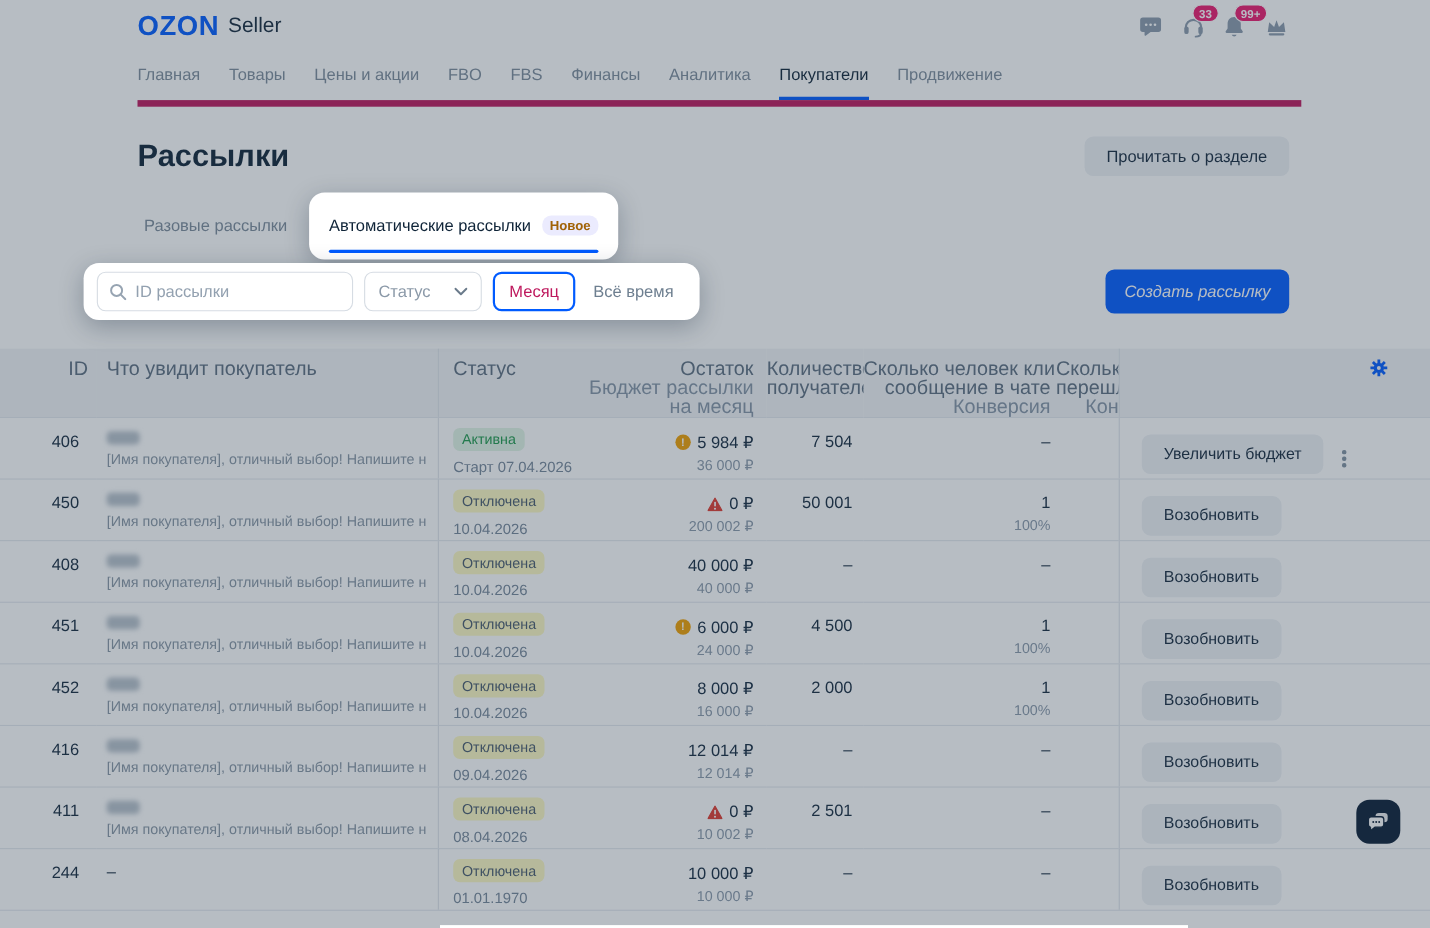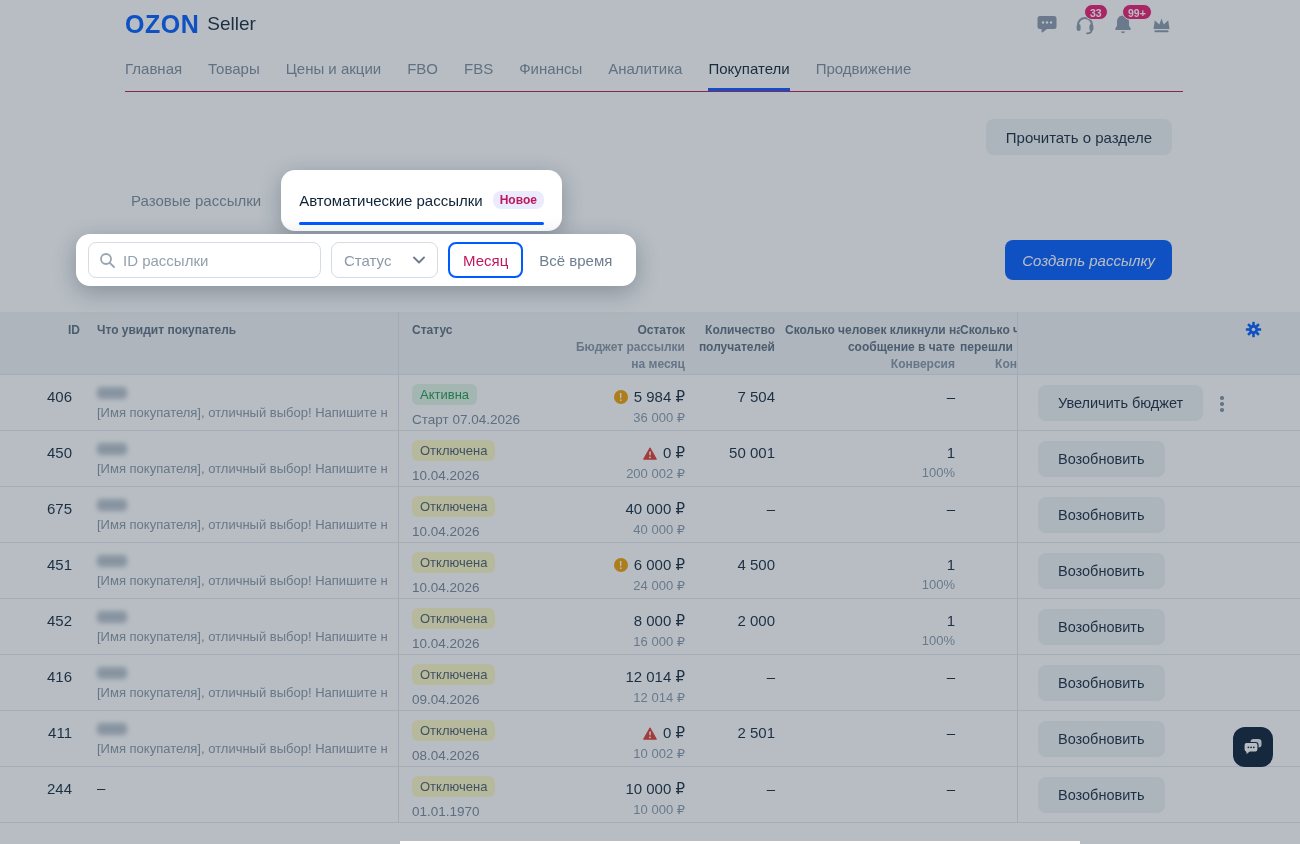--- a/index.html
+++ b/index.html
@@ -12,44 +12,44 @@
   }
   *{box-sizing:border-box;margin:0;padding:0;}
   body{background:#9aa3ad;font-family:"Liberation Sans","DejaVu Sans",sans-serif;}
   .screen{position:relative;width:1300px;height:844px;background:#fff;overflow:hidden;color:var(--dark);}
 
   
   .top{height:48px;display:flex;align-items:center;padding:0 128px 0 125px;}
   .logo{font-size:25px;font-weight:800;color:var(--blue);letter-spacing:.5px;}
   .logo-suffix{margin-left:8px;font-size:19px;font-weight:500;color:#14283c;}
   .top-icons{margin-left:auto;display:flex;align-items:center;gap:16px;}
-  .tico{position:relative;width:22px;height:22px;display:flex;align-items:center;justify-content:center;}
+  .tico{position:relative;width:22px;height:22px;display:flex;align-items:center;justify-content:flex-start;}
   .tico svg{display:block;}
   .nbadge{position:absolute;top:-9px;left:10px;background:#eb196e;color:#fff;font-size:10.5px;font-weight:700;
     line-height:16px;height:16px;padding:0 5px;border-radius:9px;border:1.5px solid #fff;white-space:nowrap;}
 
   
-  .nav{margin:0 117px 0 125px;border-bottom:1px solid #be185d;display:flex;gap:26px;font-size:15px;color:var(--gray-text);}
+  .nav{margin:0 117px 0 125px;border-bottom:6px solid #be185d;display:flex;gap:26px;font-size:15px;color:var(--gray-text);}
   .nav-item{padding:12px 0 14px;cursor:pointer;white-space:nowrap;}
   .nav-item.active{color:#0f2438;box-shadow:inset 0 -3px 0 var(--blue);}
 
   
   .title-row{margin:27px 128px 0 125px;display:flex;align-items:center;}
   h1{font-size:28px;font-weight:700;color:#0f2438;}
   .title-actions{margin-left:auto;display:flex;gap:15px;}
   .btn-gray{height:36px;padding:0 20px;border:none;border-radius:8px;background:var(--panel);
     color:#16293d;font-size:15px;font-weight:500;font-family:inherit;cursor:pointer;white-space:nowrap;}
 
   
   .tabs-row{margin:22px 0 0 125px;display:flex;align-items:center;height:46px;}
   .tab-plain{font-size:15px;color:var(--gray-text);margin-right:14px;padding:0 6px;cursor:pointer;}
   .tab-card{position:relative;z-index:60;background:#fff;border-radius:14px;height:61px;display:flex;align-items:center;
     padding:0 18px;box-shadow:0 6px 22px rgba(10,30,50,.28);cursor:pointer;justify-content:center;}
   .tab-card .lbl{font-size:15px;font-weight:500;color:#0f2438;white-space:nowrap;}
-  .tag-new{margin-left:10px;background:#ebebfe;color:#be185d;font-size:12px;font-weight:600;
+  .tag-new{margin-left:10px;background:#ebebfe;color:#a16207;font-size:12px;font-weight:600;
     padding:2px 7px;border-radius:8px;}
   .tab-underline{position:absolute;left:18px;right:18px;bottom:6px;height:3px;border-radius:2px;background:var(--blue);}
 
   
   .filter-row{margin:11px 128px 0 76px;display:flex;align-items:center;}
   .filter-card{position:relative;z-index:60;background:#fff;border-radius:14px;height:52px;display:flex;align-items:center;
     padding:0 12px;gap:10px;box-shadow:0 6px 22px rgba(10,30,50,.28);}
   .search-box{width:233px;height:36px;border:1px solid #d6dce3;border-radius:8px;display:flex;align-items:center;
     padding:0 10px;gap:8px;}
   .search-box input{border:none;outline:none;flex:1;width:100%;font-size:15px;font-family:inherit;color:#14283c;background:transparent;}
@@ -61,21 +61,21 @@
     display:flex;align-items:center;font-size:15px;color:#be185d;font-family:inherit;cursor:pointer;}
   .seg-all{height:36px;padding:0 12px;border:none;background:transparent;display:flex;align-items:center;
     font-size:15px;color:#6e7f90;font-family:inherit;cursor:pointer;white-space:nowrap;}
   .btn-create{margin-left:auto;height:40px;padding:0 17px;border:none;border-radius:8px;background:var(--blue);
     color:#fff;font-size:15px;font-weight:500;font-family:inherit;cursor:pointer;white-space:nowrap;font-style:italic;}
 
   
   .table{margin-top:26px;}
   .grid{display:grid;grid-template-columns:88px 310px 122px 177px 88px 175px 57px 283px;border-bottom:1px solid var(--row-line);}
   .vline{border-left:1px solid #dfe4ea;}
-  .hcell{background:#f1f3f6;height:62px;padding-top:10px;font-size:12px;color:#5d6e80;line-height:17px;white-space:nowrap;font-weight:bold;}
+  .hcell{background:#f1f3f6;height:62px;padding-top:10px;font-size:18px;color:#5d6e80;line-height:17px;white-space:nowrap;}
   .hsub{color:#8494a6;}
   .h-id{text-align:right;padding-right:8px;}
   .h-name{padding-left:9px;}
   .h-status{padding-left:13px;}
   .h-balance,.h-recip,.h-clicks{text-align:right;}
   .h-balance{padding-right:12px;}
   .h-recip{padding-right:10px;}
   .h-clicks{padding-right:5px;}
   .h-link{text-align:right;overflow:hidden;}
   .h-actions{display:flex;justify-content:flex-end;padding:9px 38px 0 0;}
@@ -94,21 +94,21 @@
   .date{margin-top:7px;font-size:13.5px;color:#76879a;}
   .c-balance{padding:13px 12px 0 0;text-align:right;}
   .bal-main{display:flex;justify-content:flex-end;align-items:center;gap:6px;font-size:15px;color:#14293f;}
   .warn-orange{width:14px;height:14px;border-radius:50%;background:#f0a000;color:#fff;font-size:10px;font-weight:700;
     display:inline-flex;align-items:center;justify-content:center;flex:none;}
   .warn-red{display:inline-flex;flex:none;}
   .bal-sub{margin-top:4px;font-size:13px;color:var(--muted);}
   .c-recip{padding:13px 10px 0 0;text-align:right;font-size:15px;}
   .c-clicks{padding:13px 5px 0 0;text-align:right;font-size:15px;}
   .rate{margin-top:4px;font-size:13px;color:var(--muted);}
-  .c-actions{display:flex;align-items:flex-start;padding:10px 0 0 20px;}
+  .c-actions{display:flex;align-items:center;padding:10px 0 0 20px;}
   .btn-row{height:36px;font-size:14.5px;}
   .kebab{margin:9px 0 0 15px;display:flex;flex-direction:column;gap:2.5px;cursor:pointer;padding:2px;}
   .kebab i{width:3.5px;height:3.5px;border-radius:50%;background:#8292a2;}
 
   
   .overlay{position:absolute;inset:0;background:rgba(44,62,80,.34);z-index:50;pointer-events:none;}
   .bottom-strip{position:absolute;left:400px;top:841px;width:680px;height:3px;background:#fff;z-index:60;}
 
   
   .chat-widget{position:absolute;left:1233px;top:727px;width:40px;height:40px;border-radius:12px;background:#0a1e36;
@@ -162,20 +162,21 @@
     <span class="nav-item">Цены и акции</span>
     <span class="nav-item">FBO</span>
     <span class="nav-item">FBS</span>
     <span class="nav-item">Финансы</span>
     <span class="nav-item">Аналитика</span>
     <span class="nav-item active">Покупатели</span>
     <span class="nav-item">Продвижение</span>
   </div>
 
   <div class="title-row">
+    <h1>Рассылки</h1>
     <div class="title-actions">
       <button class="btn-gray">Прочитать о разделе</button>
     </div>
   </div>
 
   <div class="tabs-row">
     <span class="tab-plain">Разовые рассылки</span>
     <div class="tab-card">
       <span class="lbl">Автоматические рассылки</span>
       <span class="tag-new">Новое</span>
@@ -309,21 +310,21 @@
         <div>1</div>
         <div class="rate">100%</div>
       </div>
       <div class="cell c-link"></div>
       <div class="cell c-actions vline">
         <button class="btn-gray btn-row">Возобновить</button>
 
       </div>
     </div>
         <div class="trow">
-      <div class="cell c-id"><span>675</span></div>
+      <div class="cell c-id"><span>408</span></div>
       <div class="cell c-name">
         <div class="blob"></div>
 
         <div class="preview">[Имя покупателя], отличный выбор! Напишите нам, …</div>
       </div>
       <div class="cell c-status vline">
         <span class="badge badge-off">Отключена</span>
         <div class="date">10.04.2026</div>
       </div>
       <div class="cell c-balance">

